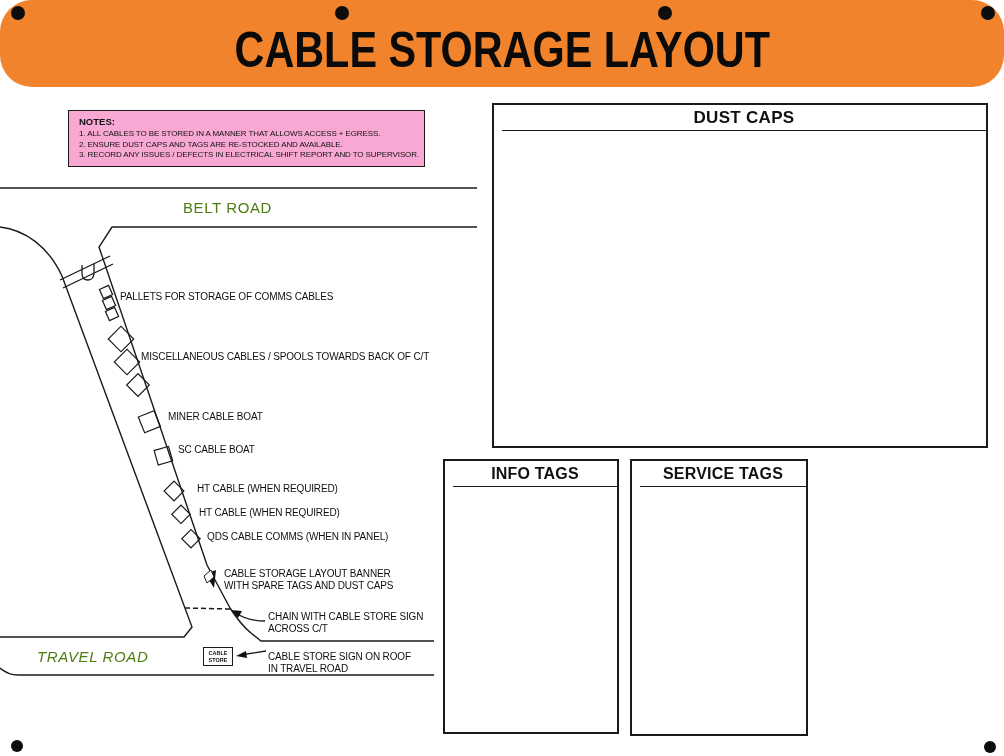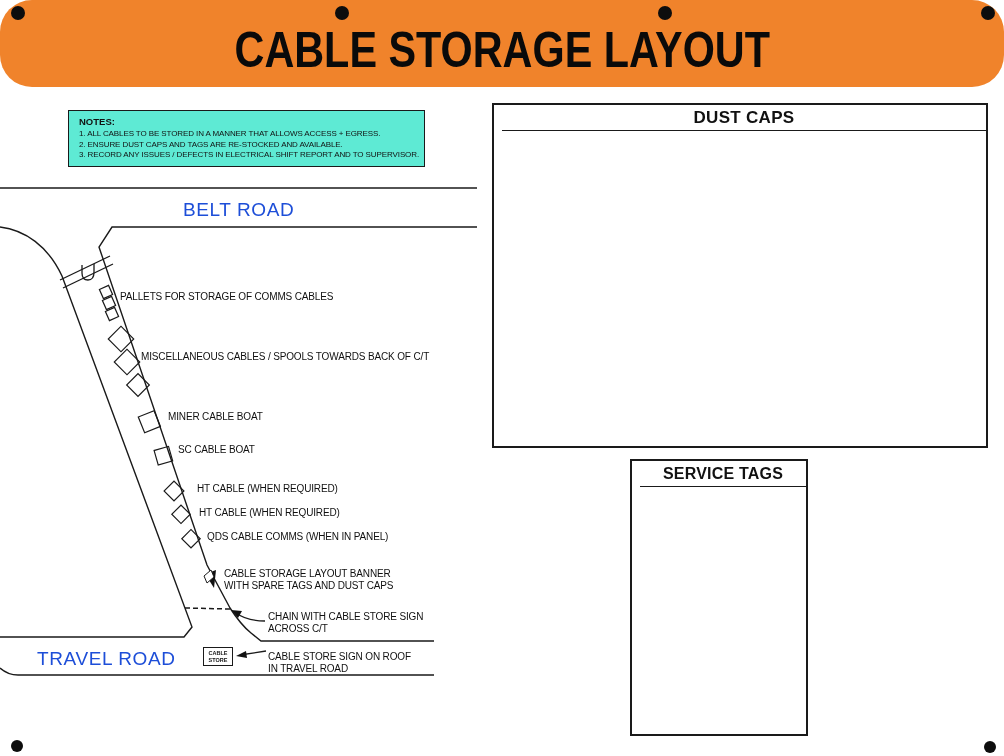--- a/index.html
+++ b/index.html
@@ -12,39 +12,39 @@
     display:flex;align-items:center;justify-content:center;border-radius:32px;
   }
   .banner-title{
     font-weight:900;font-size:47px;letter-spacing:0px;color:#0a0a0a;
     transform:scaleX(0.88) scaleY(1.08);transform-origin:center;
     margin-top:12px;white-space:nowrap;
   }
   .grommet{position:absolute;background:#0d0d0d;border-radius:50%;}
   .notes-box{
     position:absolute;left:68px;top:110px;width:357px;height:57px;
-    border:1.3px solid #1a1a1a;background:#5eead4;box-sizing:border-box;
+    border:1.3px solid #1a1a1a;background:#f9a8d4;box-sizing:border-box;
     padding:5px 0 0 10px;
   }
   .notes-title{font-size:9.5px;font-weight:bold;margin-bottom:2px;}
   .notes-item{font-size:8px;line-height:10.6px;letter-spacing:-0.1px;}
   .panel{position:absolute;border:2px solid #1a1a1a;background:#fff;box-sizing:border-box;}
   .panel-header{
     height:25px;border-bottom:1.6px solid #1a1a1a;display:flex;
     align-items:center;justify-content:center;font-weight:bold;margin-left:8px;
   }
   .panel-header.big{font-size:17px;letter-spacing:0.3px;}
   .panel-header.small{font-size:16px;letter-spacing:0.2px;}
   .diagram-svg{position:absolute;left:0;top:180px;}
   .dlabel{
     position:absolute;font-size:10px;line-height:12px;letter-spacing:-0.15px;
     white-space:pre-line;color:#101010;
   }
   .road-label{
-    position:absolute;font-size:19px;letter-spacing:0.6px;color:#1d4ed8;
+    position:absolute;font-size:15px;letter-spacing:0.6px;color:#4d7c0f;
     white-space:nowrap;
   }
   .cable-store-box{
     position:absolute;left:203px;top:647px;width:30px;height:19px;
     border:1.5px solid #1a1a1a;box-sizing:border-box;background:#fff;
     display:flex;flex-direction:column;align-items:center;justify-content:center;
   }
   .cable-store-box span{font-size:5.5px;font-weight:bold;line-height:6.5px;letter-spacing:0;}
 </style>
 </head>
@@ -65,20 +65,23 @@
 
   <div class="notes-box">
     <div class="notes-title">NOTES:</div>
     <div class="notes-item">1.  ALL CABLES TO BE STORED IN A MANNER THAT ALLOWS ACCESS + EGRESS.</div>
     <div class="notes-item">2.  ENSURE DUST CAPS AND TAGS ARE RE-STOCKED AND AVAILABLE.</div>
     <div class="notes-item">3.  RECORD ANY ISSUES / DEFECTS IN ELECTRICAL SHIFT  REPORT AND TO SUPERVISOR.</div>
   </div>
 
   <div class="panel" style="left:492px;top:103px;width:496px;height:345px;">
     <div class="panel-header big">DUST CAPS</div>
+  </div>
+  <div class="panel" style="left:443px;top:459px;width:176px;height:275px;">
+    <div class="panel-header small">INFO TAGS</div>
   </div>
   <div class="panel" style="left:630px;top:459px;width:178px;height:277px;">
     <div class="panel-header small">SERVICE TAGS</div>
   </div>
 
   <svg class="diagram-svg" width="480" height="500" viewBox="0 0 480 500" fill="none" stroke="#1a1a1a" stroke-width="1.4">
 
     <line x1="0" y1="8" x2="477" y2="8"></line>
 
     <path d="M 0,47 C 25,50 48,66 62,96 L 192,447 L 184,457 L 0,457"></path>
@@ -125,21 +128,21 @@
       <polygon points="231,430 242,431 238,438" fill="#111" stroke="none"></polygon>
     </g>
 
     <g>
       <line x1="266" y1="471" x2="240" y2="475" stroke-width="1.3"></line>
       <polygon points="236,476 246,471 247,478" fill="#111" stroke="none"></polygon>
     </g>
   </svg>
 
   <div class="road-label" style="left:183px;top:199px;">BELT ROAD</div>
-  <div class="road-label" style="left:37px;top:648px;">TRAVEL ROAD</div>
+  <div class="road-label" style="left:37px;top:648px;font-style:italic;">TRAVEL ROAD</div>
 
   <div class="cable-store-box">
     <span style="white-space:pre-line;text-align:center;">CABLE
 STORE</span>
   </div>
 
   <div class="dlabel" style="left:120px;top:291px;">PALLETS FOR STORAGE OF COMMS CABLES</div>
   <div class="dlabel" style="left:141px;top:351px;">MISCELLANEOUS CABLES / SPOOLS TOWARDS BACK OF C/T</div>
   <div class="dlabel" style="left:168px;top:411px;">MINER CABLE BOAT</div>
   <div class="dlabel" style="left:178px;top:444px;">SC CABLE BOAT</div>

